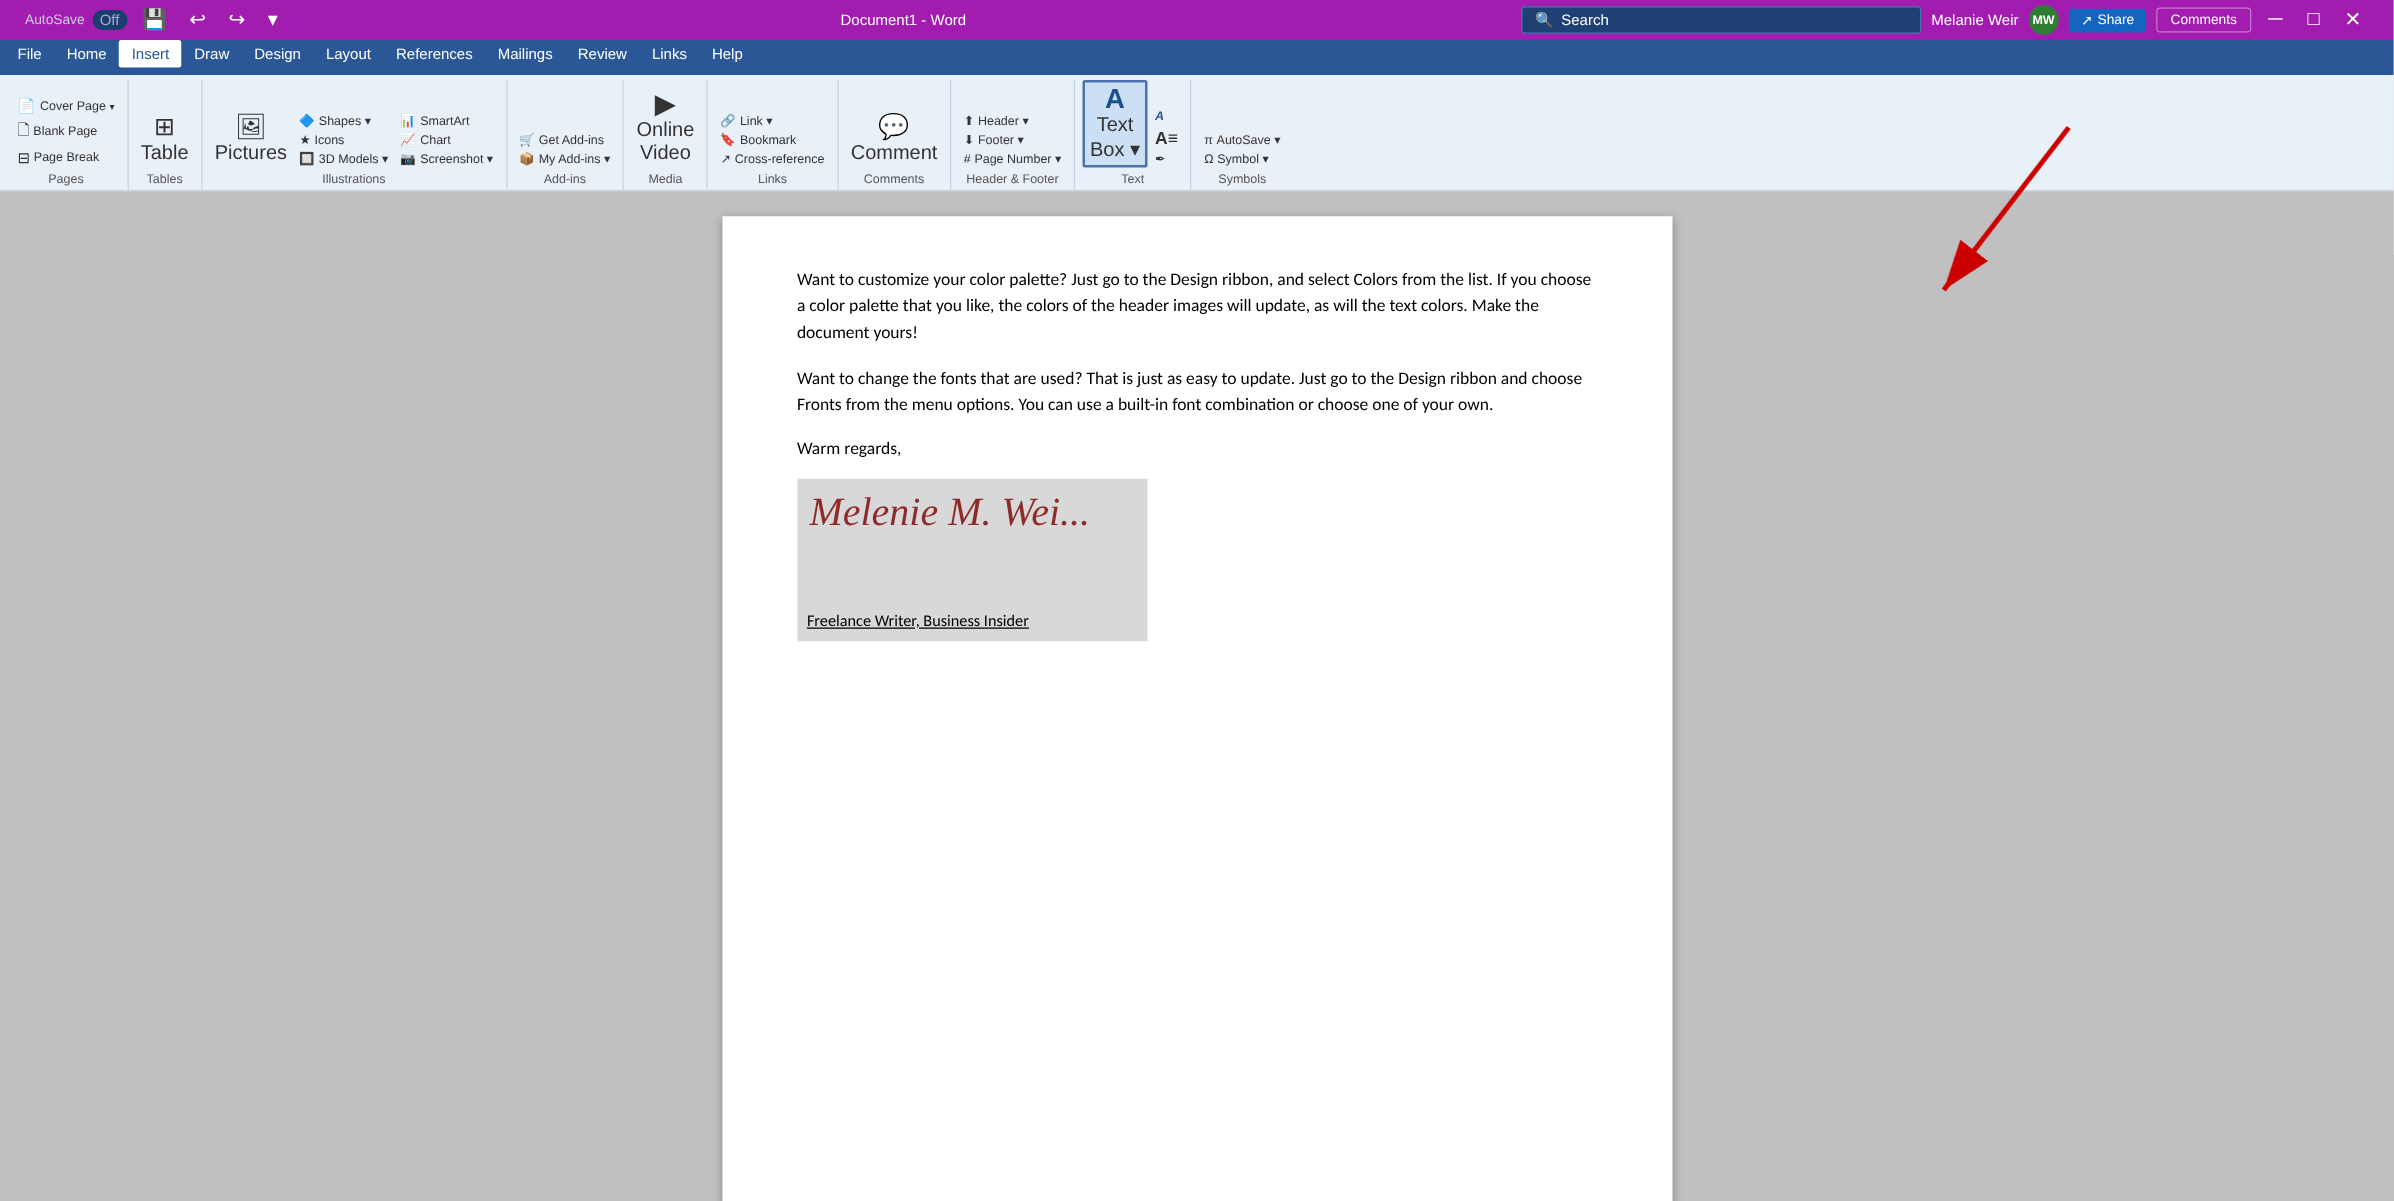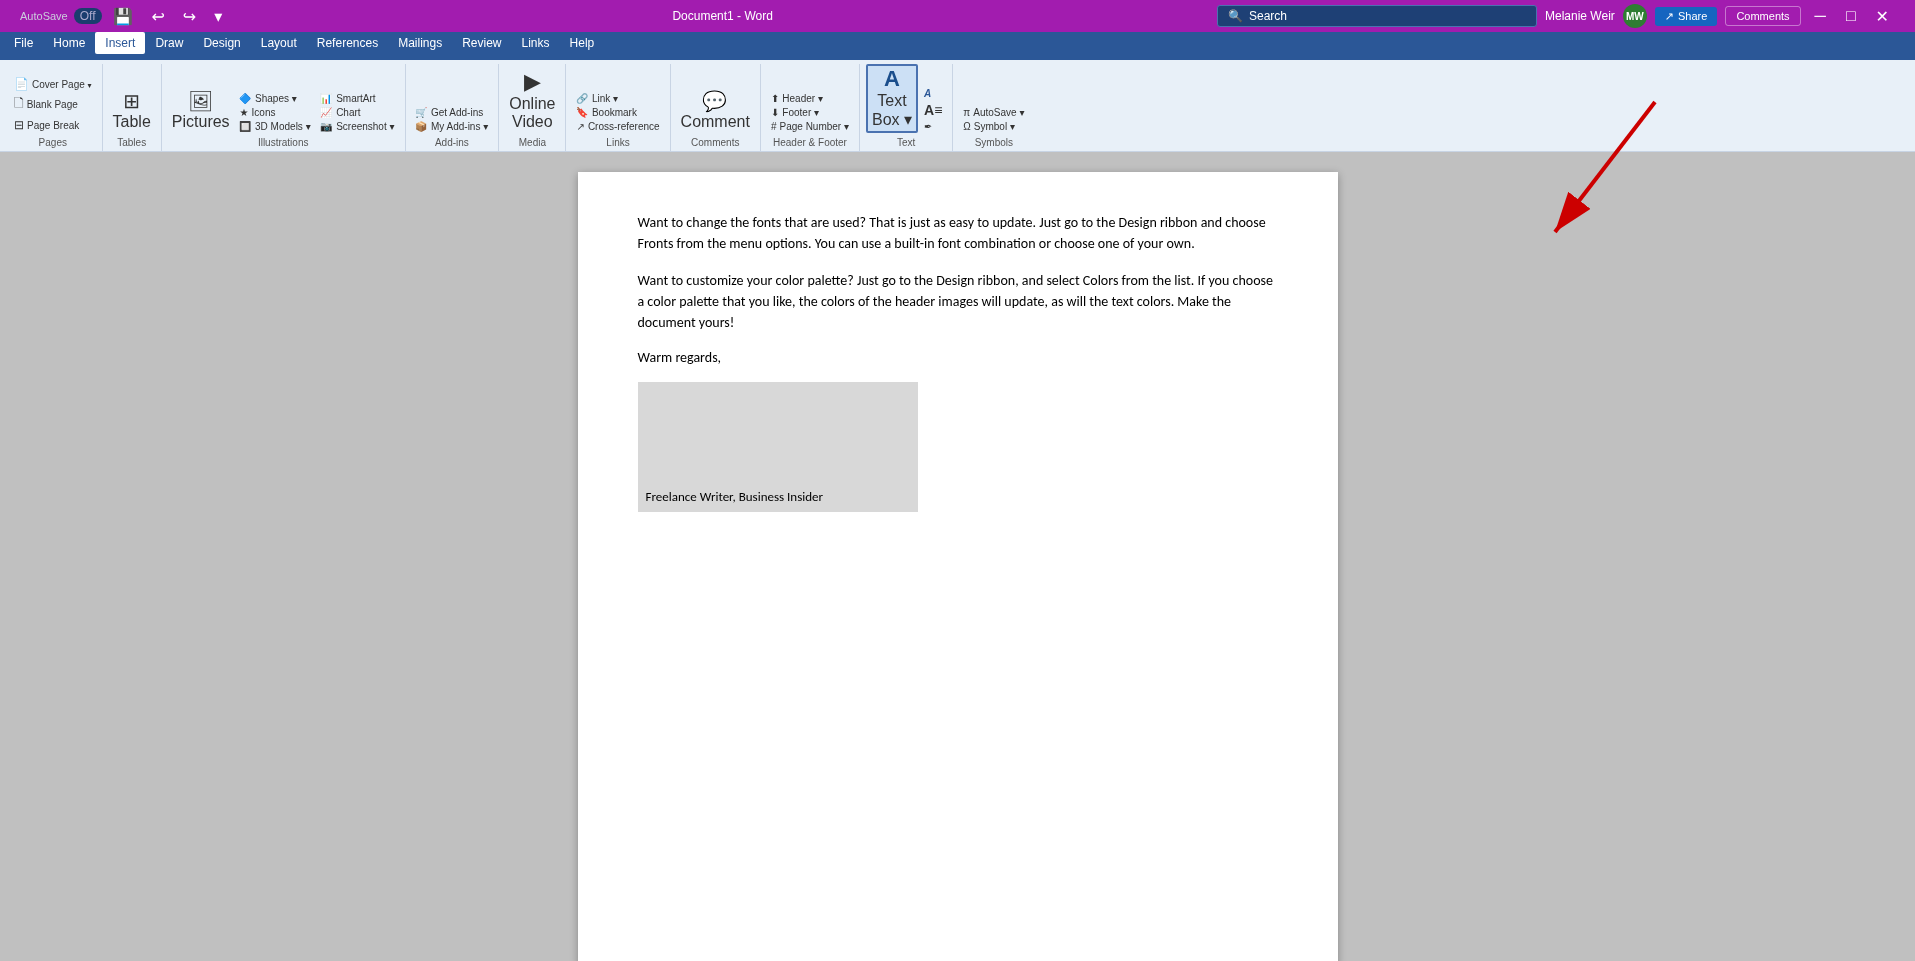--- a/index.html
+++ b/index.html
@@ -147,21 +147,21 @@
       position: relative;
     }
     .signature-img {
       position: absolute;
       top: 10px; left: 10px; right: 10px;
       font-family: 'Brush Script MT', cursive;
       font-size: 28px;
       color: #8b0000;
       opacity: 0.8;
     }
-    .signature-title { font-size: 13px; color: #000; font-family: 'Calibri', sans-serif; }
+    .signature-title { font-size: 13px; color: #000; font-family: 'Calibri', sans-serif; text-decoration: underline; }
     .warm-regards { font-size: 14px; font-family: 'Calibri', sans-serif; margin-bottom: 12px; }
 
     
     .red-arrow-overlay {
       position: fixed;
       top: 92px;
       right: 220px;
       width: 200px;
       height: 200px;
       pointer-events: none;
@@ -420,24 +420,27 @@
           <span>Symbol ▾</span>
         </button>
       </div>
     </div>
     <div class="ribbon-label">Symbols</div>
   </div>
 </div>
 
 <div class="doc-area">
   <div class="doc-page">
+    <p class="doc-text">Want to customize your color palette?  Just go to the Design ribbon, and select Colors from the list.  If you choose a color palette that you like, the colors of the header images will update, as will the text colors.  Make the document yours!</p>
     <p class="doc-text">Want to change the fonts that are used?  That is just as easy to update.  Just go to the Design ribbon and choose Fronts from the menu options.  You can use a built-in font combination or choose one of your own.</p>
-    <p class="doc-text">Want to customize your color palette?  Just go to the Design ribbon, and select Colors from the list.  If you choose a color palette that you like, the colors of the header images will update, as will the text colors.  Make the document yours!</p>
     <p class="warm-regards">Warm regards,</p>
     <div class="doc-signature-area">
+      <div class="signature-img" style="font-family: 'Brush Script MT', 'Comic Sans MS', cursive; font-size: 32px; color: #7b0000; position: absolute; top: 8px; left: 10px; right: 10px;">
+        <em>Melenie M. Wei...</em>
+      </div>
       <span class="signature-title">Freelance Writer, Business Insider</span>
     </div>
   </div>
 </div>
 
 <svg class="red-arrow-overlay" viewBox="0 0 200 200">
   <defs>
     <marker id="arrowhead" markerWidth="10" markerHeight="7" refX="10" refY="3.5" orient="auto">
       <polygon points="0 0, 10 3.5, 0 7" fill="#cc0000"></polygon>
     </marker>

